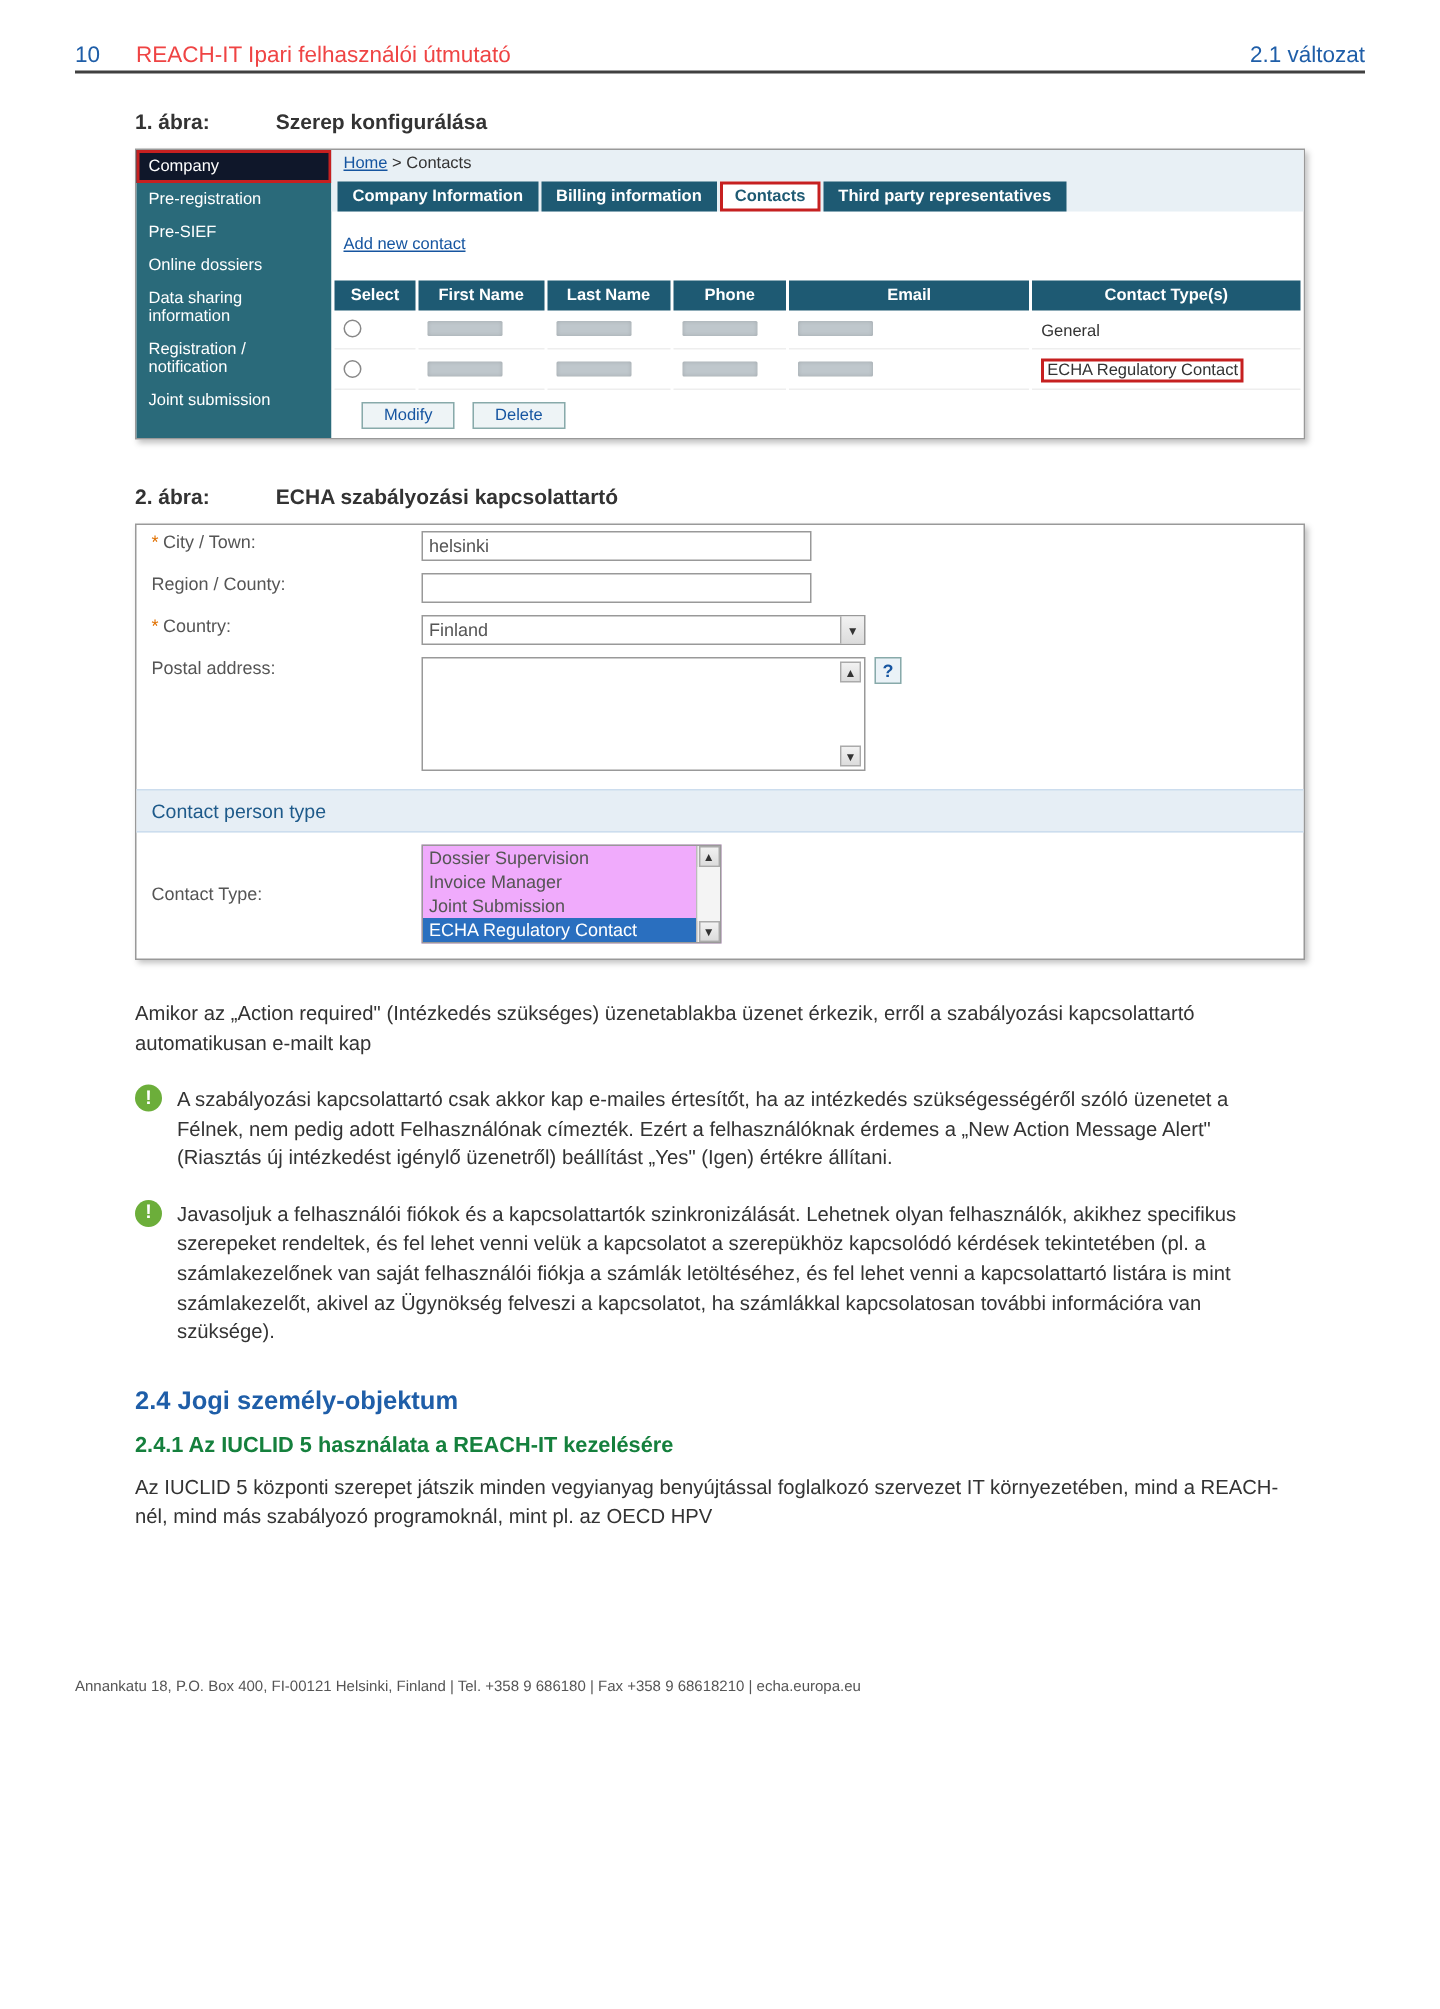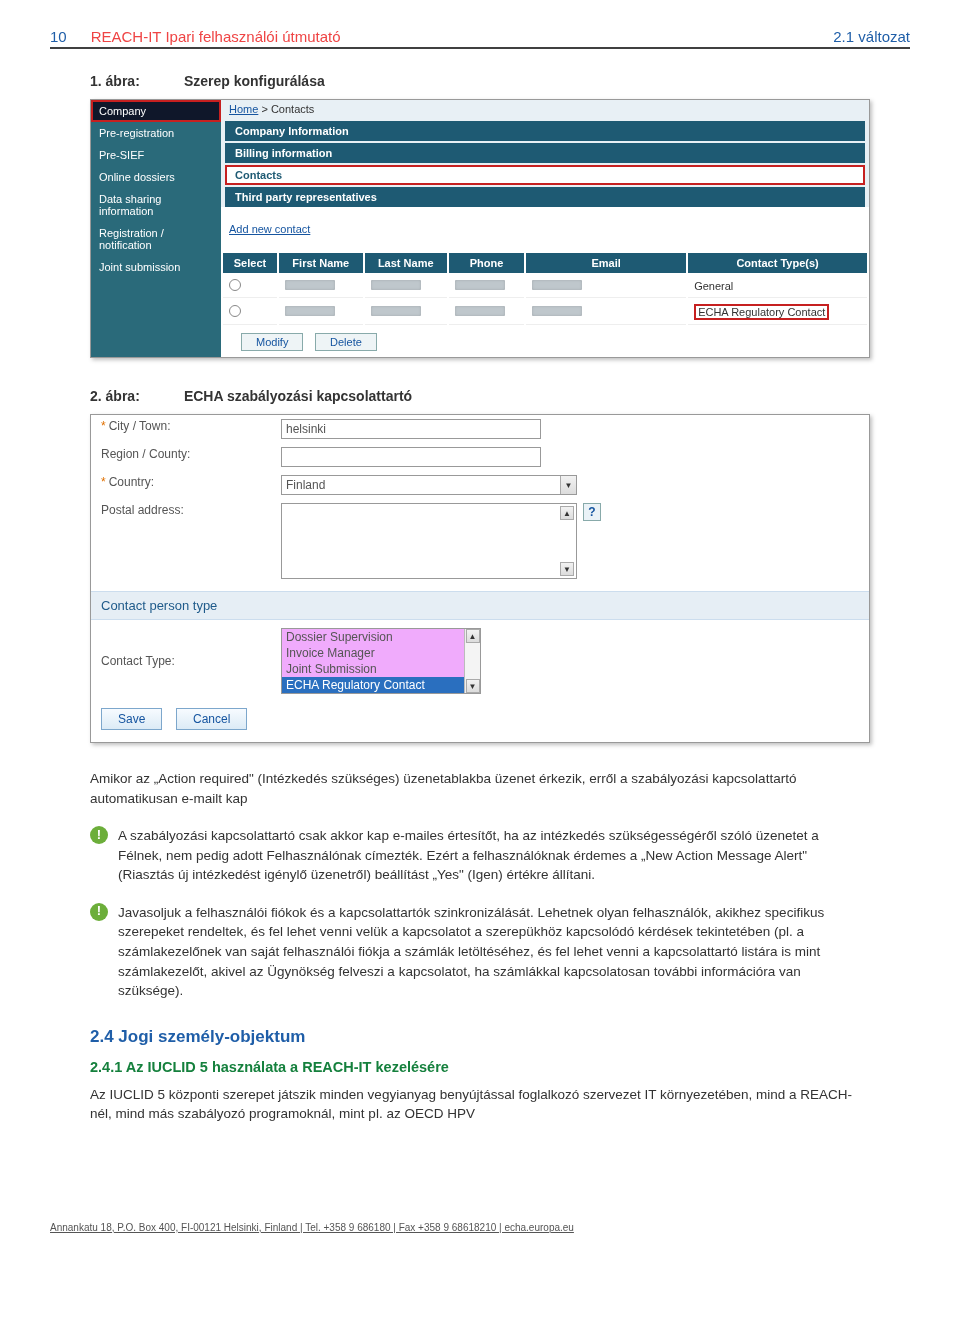--- a/index.html
+++ b/index.html
@@ -11,21 +11,21 @@
   .version { color: #1f5ea8; font-size: 15px; }
   .fig-title { font-weight: bold; font-size: 14px; margin: 10px 0 10px 40px; }
   .fig-title .num { display:inline-block; width:90px; }
   .screenshot1 { border: 1px solid #999; margin: 0 0 30px 40px; box-shadow: 2px 2px 4px rgba(0,0,0,0.25); display:flex; width: 780px; background:#fff; }
   .ss1-sidebar { background: #2a6a7a; color: #fff; width: 130px; padding: 0; font-size: 11px; }
   .ss1-sidebar .item { padding: 5px 8px; }
   .ss1-sidebar .item.sel { background: #0f172a; border: 2px solid #c62020; padding:3px 6px; }
   .ss1-main { flex:1; background:#fff; }
   .crumb { background:#e8f0f5; padding: 3px 8px; font-size: 11px; }
   .crumb a { color:#1655a0; text-decoration:underline; }
-  .tabs { display:flex; background:#e8f0f5; padding: 3px 4px 0 4px; gap:2px;flex-direction:column; }
+  .tabs { display:flex; background:#e8f0f5; padding: 3px 4px 0 4px; gap:2px; }
   .tab { background:#1e5a73; color:#fff; font-size:11px; font-weight:bold; padding:4px 10px; }
   .tab.active { background:#fff; color:#1e5a73; border:2px solid #c62020; padding:2px 8px; }
   .addlink { padding:16px 8px; font-size:11px; }
   .addlink a { color:#1655a0; text-decoration:underline; }
   .tbl { width:100%; font-size:11px; }
   .tbl th { background:#1e5a73; color:#fff; text-align:center; padding:4px 6px; font-weight:bold; }
   .tbl td { padding:4px 6px; border-bottom:1px solid #eee; }
   .blur { background:#fff; filter: blur(0px); color:transparent; }
   .blur::before { content:""; display:inline-block; width:50px; height:10px; background:#bfc7cc; box-shadow: 0 0 3px rgba(0,0,0,0.15) inset; border-radius:1px;}
   .radio { width:12px;height:12px;border:1px solid #888;border-radius:50%;display:inline-block;background:#fff;}
@@ -55,21 +55,21 @@
   .listbox .sb .a{width:14px;height:14px;background:linear-gradient(#f2f2f2,#dcdcdc);border:1px solid #aaa;display:flex;align-items:center;justify-content:center;}
   .btns2 { padding:10px 10px 6px 10px; }
   .btn2 { background:linear-gradient(#f7fbff,#dcebf6); border:1px solid #7da7cc; color:#1655a0; font-size:12px; padding:3px 16px; margin-right:10px; display:inline-block;}
 
   .body-text { margin: 0 50px 18px 40px; line-height:1.45; font-size:13.5px;}
   .info-row { display:flex; margin: 0 50px 18px 40px; line-height:1.45; }
   .info-icon { width:18px;height:18px;border-radius:50%;background:#6cae3a;color:#fff;font-weight:bold;display:flex;align-items:center;justify-content:center;flex-shrink:0;margin-right:10px;font-size:13px;}
   .info-text { flex:1; font-size:13.5px;}
   h2.sec { color:#1f5ea8; font-size:17px; font-weight:bold; margin:26px 0 12px 40px;}
   h3.sub { color:#15803d; font-size:14.5px; font-weight:bold; margin:0 0 10px 40px;}
-  .footer { font-size:10px; color:#555; margin-top:60px; padding:0 0 20px 50px;text-decoration:underline;}
+  .footer { font-size:10px; color:#555; margin-top:60px; padding:0 0 20px 50px;}
 </style>
 </head>
 <body>
 
 <div class="page">
   <div class="header-row">
     <span class="page-num">10</span>
     <span class="doc-title">REACH-IT Ipari felhasználói útmutató</span>
     <span class="version">2.1 változat</span>
   </div>
@@ -180,24 +180,20 @@
             <div class="sel">ECHA Regulatory Contact</div>
           </div>
           <div class="sb">
             <div class="a">▲</div>
             <div style="flex:1;background:#f4f4f4;width:100%;"></div>
             <div class="a">▼</div>
           </div>
         </div>
       </div>
     </div>
-    <div class="btns2">
-      <span class="btn2">Save</span>
-      <span class="btn2">Cancel</span>
-    </div>
   </div>
 
   <p class="body-text">Amikor az „Action required" (Intézkedés szükséges) üzenetablakba üzenet érkezik, erről a szabályozási kapcsolattartó automatikusan e-mailt kap</p>
 
   <div class="info-row">
     <div class="info-icon">!</div>
     <div class="info-text">A szabályozási kapcsolattartó csak akkor kap e-mailes értesítőt, ha az intézkedés szükségességéről szóló üzenetet a Félnek, nem pedig adott Felhasználónak címezték. Ezért a felhasználóknak érdemes a „New Action Message Alert" (Riasztás új intézkedést igénylő üzenetről) beállítást „Yes" (Igen) értékre állítani.</div>
   </div>
 
   <div class="info-row">

